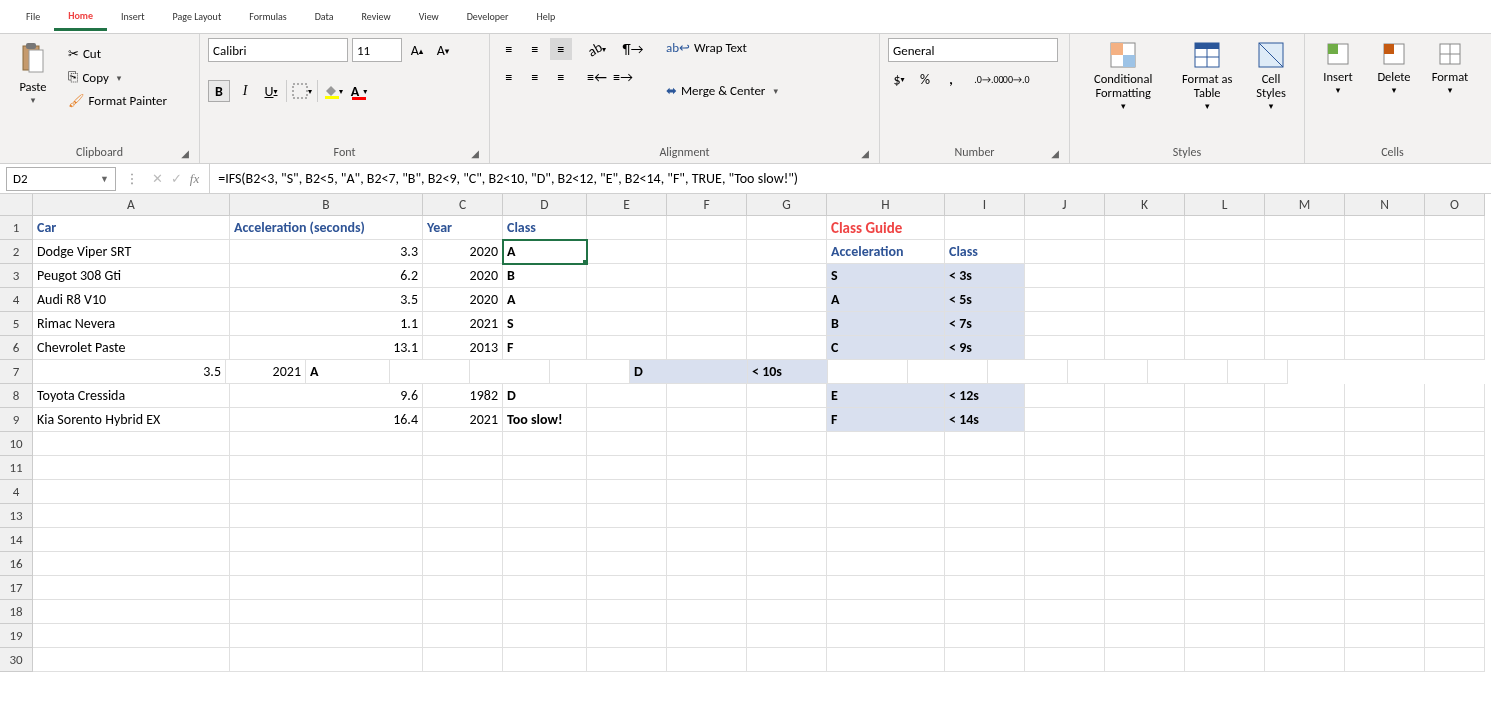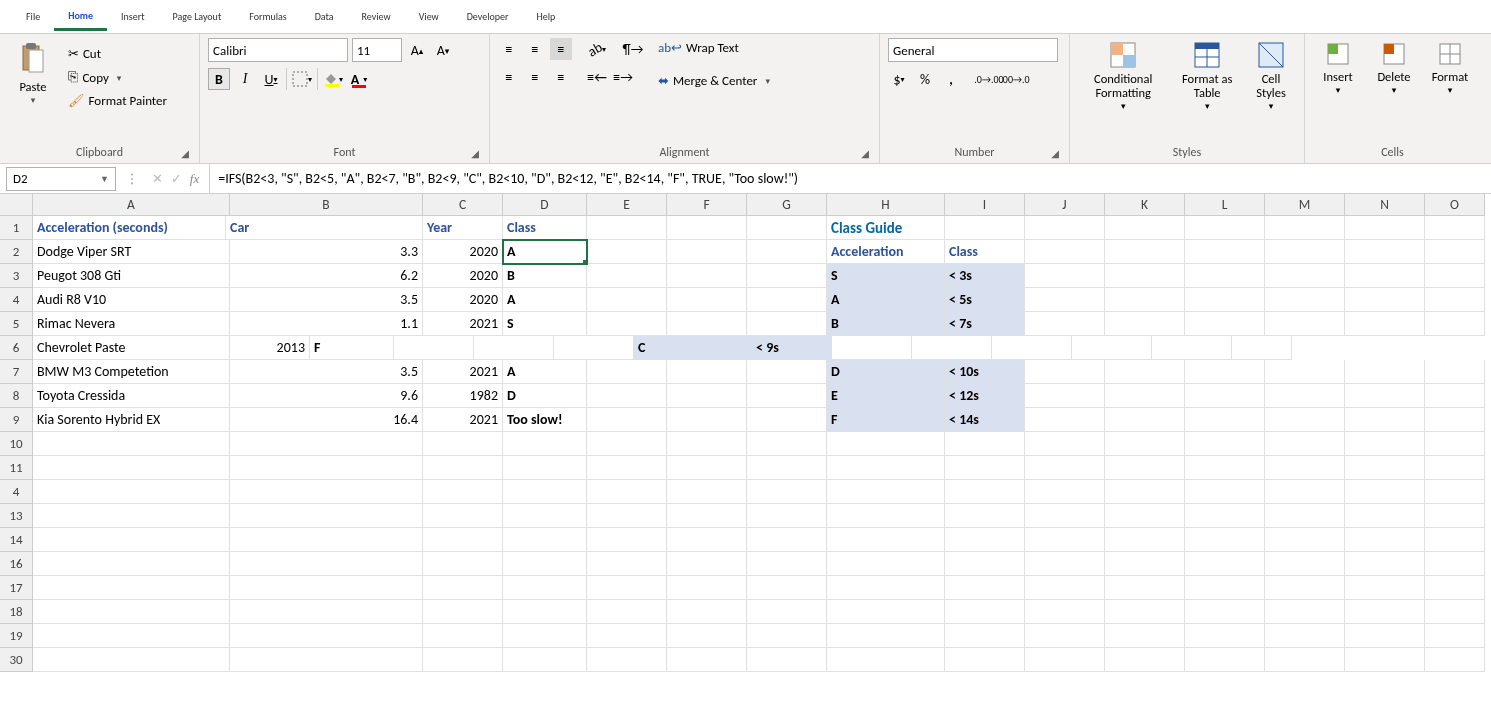--- a/index.html
+++ b/index.html
@@ -1,21 +1,21 @@
 <!DOCTYPE html>
 <html><head>
 <meta charset="utf-8">
 <style>
 * { box-sizing: border-box; margin: 0; padding: 0; font-family: "Segoe UI", Calibri, Arial, sans-serif; }
 body { background: #fff; font-size: 13px; width: 1491px; height: 722px; overflow: hidden; }
 
 
 .menu-bar { display: flex; align-items: center; padding: 0 12px; height: 34px; border-bottom: 1px solid #d0d0d0; }
 .menu-item { padding: 6px 14px; font-size: 10px; color: #333; cursor: pointer; }
-.menu-item.active { color: #1d4ed8; font-weight: 600; border-bottom: 3px solid #217346; }
+.menu-item.active { color: #ef4444; font-weight: 600; border-bottom: 3px solid #217346; }
 
 
 .ribbon { display: flex; background: #f3f2f1; border-bottom: 1px solid #d0d0d0; height: 130px; }
 .ribbon-group { border-right: 1px solid #d5d5d5; padding: 4px 8px 0 8px; display: flex; flex-direction: column; justify-content: space-between; }
 .ribbon-group-body { display: flex; align-items: flex-start; gap: 6px; flex: 1; }
 .ribbon-group-label { text-align: center; font-size: 12px; color: #555; padding: 2px 0 4px 0; position: relative; }
 .dlg-launcher { position: absolute; right: 0; bottom: 4px; width: 12px; height: 12px; font-size: 10px; color: #666; cursor: pointer; }
 
 .big-btn { display: flex; flex-direction: column; align-items: center; justify-content: center; padding: 2px 6px; min-width: 50px; cursor: pointer; }
 .big-btn .lbl { font-size: 12.5px; text-align: center; margin-top: 2px; line-height: 1.1; }
@@ -33,21 +33,21 @@
 .fx-btns { display: flex; align-items: center; gap: 8px; padding: 0 10px; color: #888; height: 100%; border-right: 1px solid #d0d0d0; }
 .fx-input { flex: 1; padding: 0 8px; font-size: 14px; height: 100%; display: flex; align-items: center; }
 .col-headers { display: flex; height: 22px; }
 .corner { width: 33px; background: #f0f0f0; border-right: 1px solid #ccc; border-bottom: 1px solid #ccc; }
 .col-h { background: #f0f0f0; border-right: 1px solid #ccc; border-bottom: 1px solid #ccc; text-align: center; font-size: 13.5px; color: #444; display: flex; align-items: center; justify-content: center; cursor: pointer; }
 .row-line { display: flex; height: 24px; }
 .row-h { width: 33px; background: #f0f0f0; border-right: 1px solid #ccc; border-bottom: 1px solid #ccc; text-align: center; font-size: 13px; color: #444; display: flex; align-items: center; justify-content: center; cursor: pointer; }
 .cell { border-right: 1px solid #e0e0e0; border-bottom: 1px solid #e0e0e0; padding: 0 4px; font-size: 14px; display: flex; align-items: center; overflow: hidden; white-space: nowrap; cursor: cell; }
 .cell.right { justify-content: flex-end; }
 .cell.bold { font-weight: 700; }
-.cell.hdr { color: #0369a1; font-weight: 700; font-size: 15px; }
+.cell.hdr { color: #ef4444; font-weight: 700; font-size: 15px; }
 .cell.sub { color: #2f5496; font-weight: 600; font-size: 14px; }
 .cell.shade { background: #d9e0ef; }
 .active-cell { outline: 2px solid #217346; outline-offset: -1px; background: #fff; z-index: 5; }
 .active-cell::after { content: ""; position: absolute; width:6px;height:6px;background:#217346;right:-3px;bottom:-3px; }
 .rel { position: relative; }
 
 
 .wA{width:197px}.wB{width:193px}.wC{width:80px}.wD{width:84px}.wE{width:80px}.wF{width:80px}.wG{width:80px}.wH{width:118px}.wI{width:80px}.wJ{width:80px}.wK{width:80px}.wL{width:80px}.wM{width:80px}.wN{width:80px}.wO{width:60px}
 
 </style>
@@ -93,21 +93,21 @@
         <div class="small-btn">
             <span style="color:#e67e22">🖌</span>
             <span>Format Painter</span>
           </div>
       </div>
     </div>
     <div class="ribbon-group-label"><span>Clipboard</span><span class="dlg-launcher">◢</span></div>
   </div>
 
   <div class="ribbon-group" style="width:290px">
-    <div class="ribbon-group-body stack" style="gap:6px;width:100%">
+    <div class="ribbon-group-body stack" style="gap:18px;width:100%">
       <div class="row">
         <input class="combo" style="width: 140px;" value="Calibri">
         <input class="combo" style="width: 50px;" value="11">
         <div class="sq" title="Increase">A<sup style="font-size:9px">▴</sup></div>
         <div class="sq">A<sup style="font-size:9px">▾</sup></div>
       </div>
       <div class="row">
         <div class="sq" style="font-weight:700;border:1px solid #aaa;background:#e8e8e8">B</div>
         <div class="sq" style="font-style:italic;font-family:serif">I</div>
         <div class="sq" style="text-decoration:underline">U <span style="font-size:8px">▾</span></div>
@@ -159,21 +159,21 @@
               <span style="font-size:8px">▾</span>
             </div>
           <div style="width:6px"></div>
           <div class="sq">¶→</div>
         </div>
         <div class="row">
           <div class="sq">≡←</div>
           <div class="sq">≡→</div>
         </div>
       </div>
-      <div class="stack" style="gap:14px;margin-left:4px">
+      <div class="stack" style="gap:24px;margin-left:12px">
         <div class="small-btn">
             <span style="color:#2b579a">ab↩</span>
             <span>Wrap Text</span>
           </div>
         <div class="small-btn">
             <span style="color:#2b579a">⬌</span>
             <span>Merge &amp; Center</span>
             <span style="font-size:9px;color:#555;margin-left:4px">▾</span>
           </div>
       </div>
@@ -291,22 +291,22 @@
       <div class="col-h wJ">J</div>
       <div class="col-h wK">K</div>
       <div class="col-h wL">L</div>
       <div class="col-h wM">M</div>
       <div class="col-h wN">N</div>
       <div class="col-h wO">O</div>
     </div>
   <div id="grid-rows">
       <div class="row-line">
         <div class="row-h">1</div>
+        <div class="cell wA sub">Car</div>
         <div class="cell wB sub">Acceleration (seconds)</div>
-        <div class="cell wA sub">Car</div>
         <div class="cell wC sub">Year</div>
         <div class="cell wD sub">Class</div>
         <div class="cell wE"></div>
         <div class="cell wF"></div>
         <div class="cell wG"></div>
         <div class="cell wH hdr">Class Guide</div>
         <div class="cell wI"></div>
         <div class="cell wJ"></div>
         <div class="cell wK"></div>
         <div class="cell wL"></div>
@@ -382,37 +382,37 @@
         <div class="cell wJ"></div>
         <div class="cell wK"></div>
         <div class="cell wL"></div>
         <div class="cell wM"></div>
         <div class="cell wN"></div>
         <div class="cell wO"></div>
       </div>
       <div class="row-line">
         <div class="row-h">6</div>
         <div class="cell wA">Chevrolet Paste</div>
+        <div class="cell wB right">13.1</div>
         <div class="cell wC right">2013</div>
         <div class="cell wD bold">F</div>
         <div class="cell wE"></div>
         <div class="cell wF"></div>
         <div class="cell wG"></div>
         <div class="cell wH bold shade">C</div>
         <div class="cell wI bold shade">&lt; 9s</div>
         <div class="cell wJ"></div>
         <div class="cell wK"></div>
         <div class="cell wL"></div>
         <div class="cell wM"></div>
         <div class="cell wN"></div>
         <div class="cell wO"></div>
       </div>
       <div class="row-line">
         <div class="row-h">7</div>
-        <div class="cell wA">BMW M3 Competetion</div>
         <div class="cell wB right">3.5</div>
         <div class="cell wC right">2021</div>
         <div class="cell wD bold">A</div>
         <div class="cell wE"></div>
         <div class="cell wF"></div>
         <div class="cell wG"></div>
         <div class="cell wH bold shade">D</div>
         <div class="cell wI bold shade">&lt; 10s</div>
         <div class="cell wJ"></div>
         <div class="cell wK"></div>

